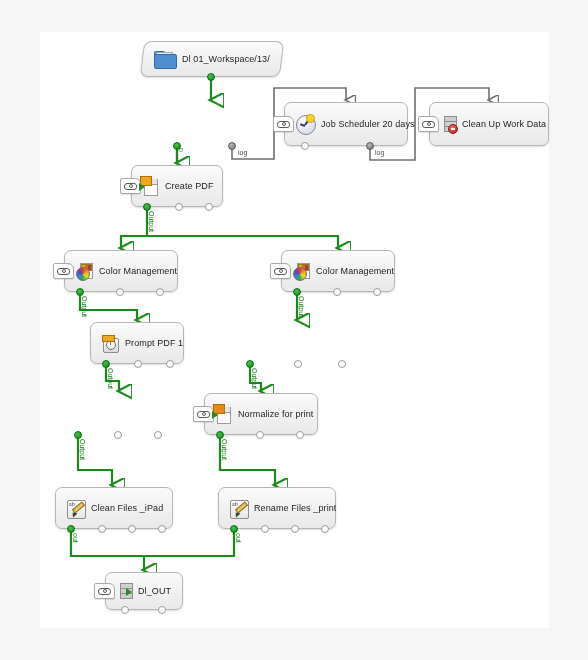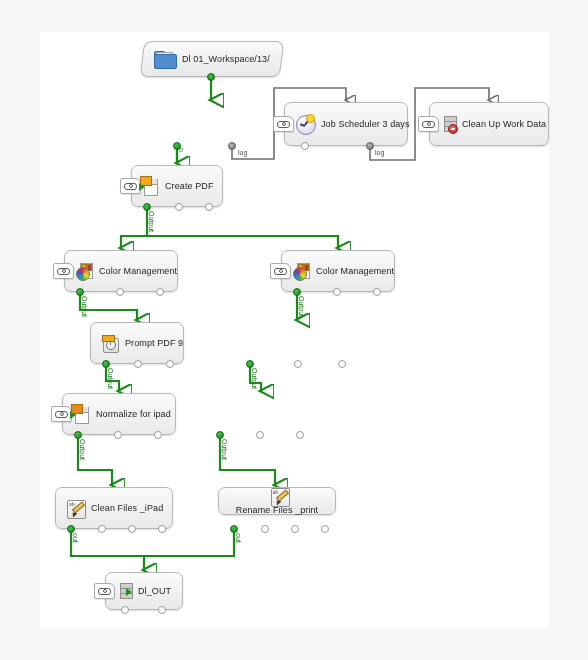--- a/index.html
+++ b/index.html
@@ -212,21 +212,21 @@
   <div class="node" style="left:284px;top:102px;width:124px;height:44px;">
     <span class="plug">
         <span class="glyph"></span>
       </span>
     <span class="nicon ic-clock">
       <span class="ring"></span>
         <span class="hand"></span>
         <span class="hand2"></span>
         <span class="spark"></span>
     </span>
-    <span class="nlabel">Job Scheduler 3 days</span>
+    <span class="nlabel">Job Scheduler 20 days</span>
   </div>
   <span class="port open" style="left:301px;top:142px;"></span>
   <span class="port gray" style="left:366px;top:142px;"></span>
 
   <div class="node" style="left:429px;top:102px;width:120px;height:44px;">
     <span class="plug">
         <span class="glyph"></span>
       </span>
     <span class="nicon ic-stack">
       <i></i>
@@ -283,65 +283,65 @@
   <span class="port open" style="left:333px;top:288px;"></span>
   <span class="port open" style="left:373px;top:288px;"></span>
 
   <div class="node" style="left:90px;top:322px;width:94px;height:42px;">
     <span class="nicon ic-stamp">
       <span class="body"></span>
         <span class="circ"></span>
         <span class="tick"></span>
         <span class="cap"></span>
     </span>
-    <span class="nlabel">Prompt PDF 9</span>
+    <span class="nlabel">Prompt PDF 1</span>
   </div>
   <span class="port green" style="left:102px;top:360px;"></span>
   <span class="port open" style="left:134px;top:360px;"></span>
   <span class="port open" style="left:166px;top:360px;"></span>
 
   <span class="port green" style="left:246px;top:360px;"></span>
   <span class="port open" style="left:294px;top:360px;"></span>
   <span class="port open" style="left:338px;top:360px;"></span>
 
-  <div class="node" style="left:62px;top:393px;width:114px;height:42px;">
+  <span class="port green" style="left:74px;top:431px;"></span>
+  <span class="port open" style="left:114px;top:431px;"></span>
+  <span class="port open" style="left:154px;top:431px;"></span>
+
+  <div class="node" style="left:204px;top:393px;width:114px;height:42px;">
     <span class="plug">
         <span class="glyph"></span>
       </span>
     <span class="nicon ic-doc">
       <span class="pg"></span>
         <span class="fold"></span>
         <span class="badge pdfred"></span>
         <span class="arrowgreen"></span>
     </span>
-    <span class="nlabel">Normalize for ipad</span>
-  </div>
-  <span class="port green" style="left:74px;top:431px;"></span>
-  <span class="port open" style="left:114px;top:431px;"></span>
-  <span class="port open" style="left:154px;top:431px;"></span>
-
+    <span class="nlabel">Normalize for print</span>
+  </div>
   <span class="port green" style="left:216px;top:431px;"></span>
   <span class="port open" style="left:256px;top:431px;"></span>
   <span class="port open" style="left:296px;top:431px;"></span>
 
   <div class="node" style="left:55px;top:487px;width:118px;height:42px;">
     <span class="nicon ic-pencil">
       <span class="card"></span>
         <span class="ab">ab</span>
         <span class="pen"></span>
         <span class="nib"></span>
     </span>
     <span class="nlabel">Clean Files _iPad</span>
   </div>
   <span class="port green" style="left:67px;top:525px;"></span>
   <span class="port open" style="left:98px;top:525px;"></span>
   <span class="port open" style="left:128px;top:525px;"></span>
   <span class="port open" style="left:158px;top:525px;"></span>
 
-  <div class="node" style="left:218px;top:487px;width:118px;height:28px;flex-direction:column;">
+  <div class="node" style="left:218px;top:487px;width:118px;height:42px;">
     <span class="nicon ic-pencil">
       <span class="card"></span>
         <span class="ab">ab</span>
         <span class="pen"></span>
         <span class="nib"></span>
     </span>
     <span class="nlabel">Rename Files _print</span>
   </div>
   <span class="port green" style="left:230px;top:525px;"></span>
   <span class="port open" style="left:261px;top:525px;"></span>

